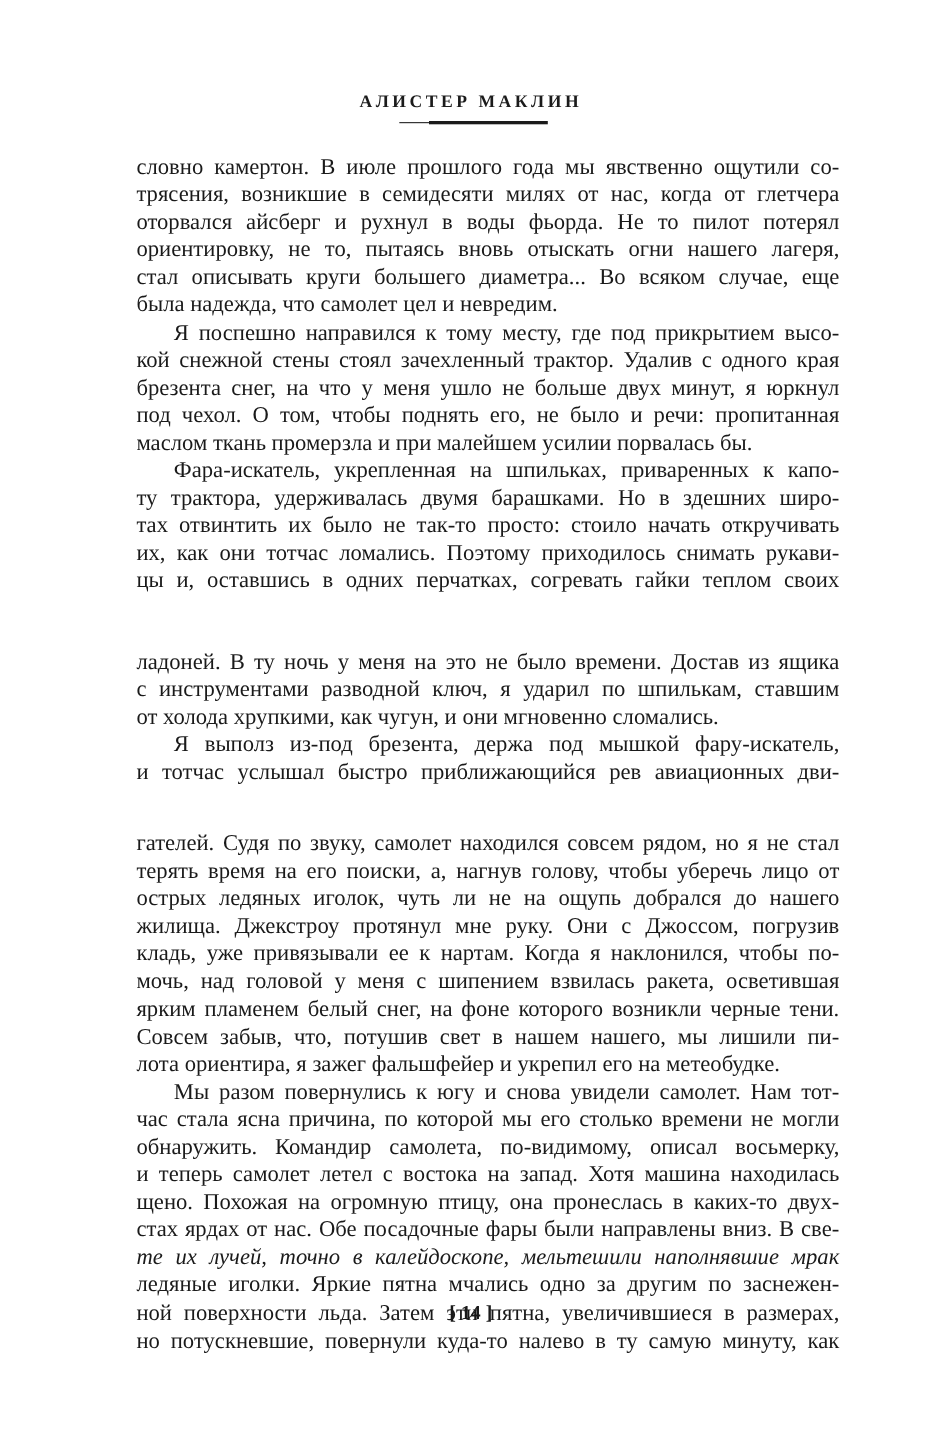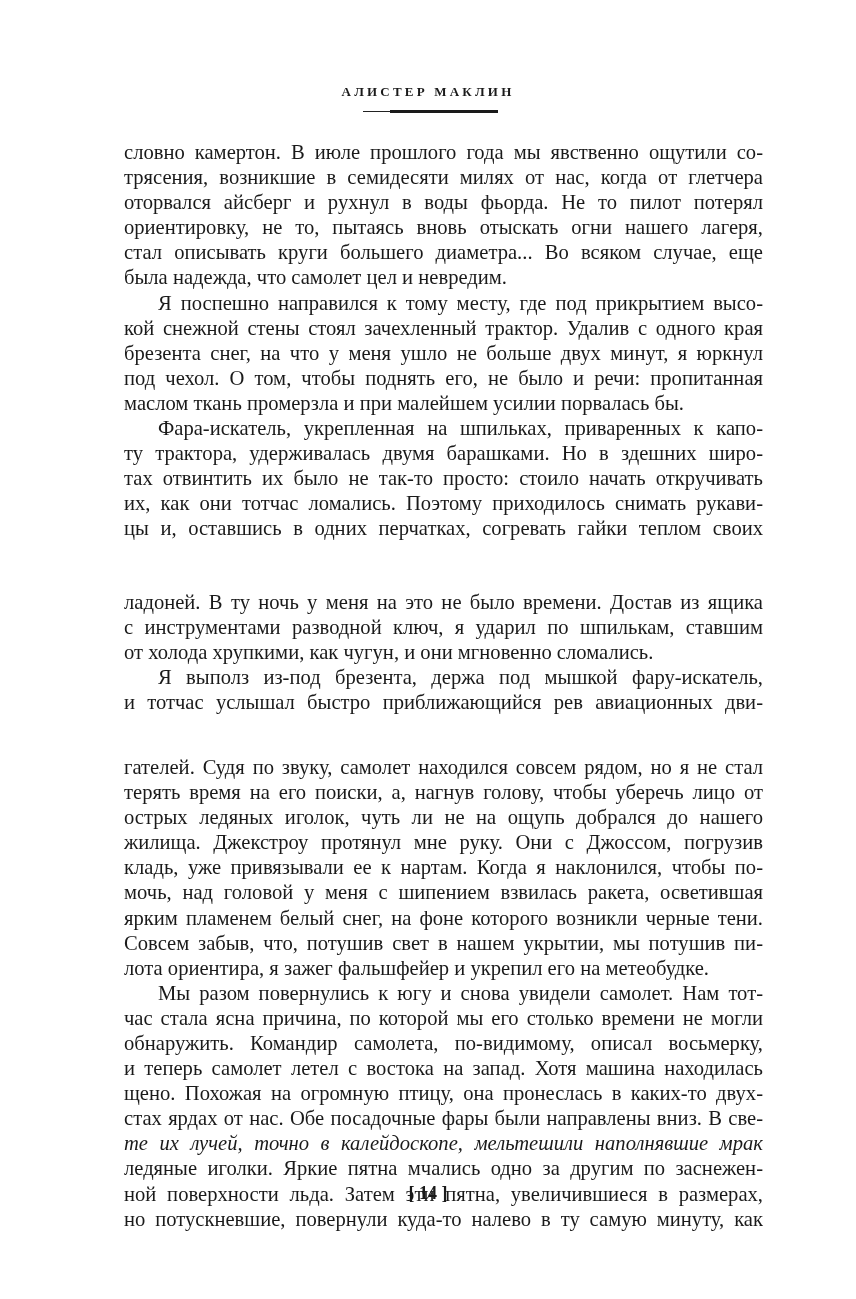--- a/index.html
+++ b/index.html
@@ -1,19 +1,19 @@
 <!DOCTYPE html>
 <html><head>
 <meta charset="utf-8">
 <style>
   html, body { margin: 0; padding: 0; background: #ffffff; }
   body { width: 856px; height: 1299px; position: relative; overflow: hidden;
          font-family: "Liberation Serif", "DejaVu Serif", serif; color: #1a1a1a; }
   .running-head { position: absolute; top: 84px; left: 0; width: 856px; text-align: center;
-                  font-size: 13px; font-weight: bold; letter-spacing: 3.2px; color: #1b1b1b; }
+                  font-size: 16px; font-weight: bold; letter-spacing: 3.2px; color: #1b1b1b; }
   .rule { position: absolute; top: 111px; left: 363px; width: 130px; height: 1px; background: #222; }
   .rule-thick { position: absolute; top: 110px; left: 390px; width: 108px; height: 3px; background: #1a1a1a; }
   .body-text { position: absolute; top: 140px; left: 124px; width: 639px; }
   .line { display: block; height: 25.1px; line-height: 25.1px; font-size: 20.6px;
           white-space: nowrap; text-align: justify; text-align-last: justify; }
   .line.last { text-align-last: left; }
   .line.indent { padding-left: 34px; }
   .page-number { position: absolute; top: 1183px; left: 0; width: 856px; text-align: center;
                  font-size: 18px; font-weight: bold; color: #1a1a1a; }
 </style>
@@ -46,21 +46,21 @@
     <span class="line last" style="white-space: nowrap;">от холода хрупкими, как чугун, и они мгновенно сломались.</span>
     <span class="line indent" style="white-space: nowrap;">Я выполз из-под брезента, держа под мышкой фару-искатель,</span>
     <span class="line" style="white-space: nowrap;">и тотчас услышал быстро приближающийся рев авиационных дви-</span>
     <span class="line" style="white-space: nowrap; margin-top: 40px;">гателей. Судя по звуку, самолет находился совсем рядом, но я не стал</span>
     <span class="line" style="white-space: nowrap;">терять время на его поиски, а, нагнув голову, чтобы уберечь лицо от</span>
     <span class="line" style="white-space: nowrap;">острых ледяных иголок, чуть ли не на ощупь добрался до нашего</span>
     <span class="line" style="white-space: nowrap;">жилища. Джекстроу протянул мне руку. Они с Джоссом, погрузив</span>
     <span class="line" style="white-space: nowrap;">кладь, уже привязывали ее к нартам. Когда я наклонился, чтобы по-</span>
     <span class="line" style="white-space: nowrap;">мочь, над головой у меня с шипением взвилась ракета, осветившая</span>
     <span class="line" style="white-space: nowrap;">ярким пламенем белый снег, на фоне которого возникли черные тени.</span>
-    <span class="line" style="white-space: nowrap;">Совсем забыв, что, потушив свет в нашем укрытии, мы потушив пи-</span>
+    <span class="line" style="white-space: nowrap;">Совсем забыв, что, потушив свет в нашем нашего, мы лишили пи-</span>
     <span class="line last" style="white-space: nowrap;">лота ориентира, я зажег фальшфейер и укрепил его на метеобудке.</span>
     <span class="line indent" style="white-space: nowrap;">Мы разом повернулись к югу и снова увидели самолет. Нам тот-</span>
     <span class="line" style="white-space: nowrap;">час стала ясна причина, по которой мы его столько времени не могли</span>
     <span class="line" style="white-space: nowrap;">обнаружить. Командир самолета, по-видимому, описал восьмерку,</span>
     <span class="line" style="white-space: nowrap;">и теперь самолет летел с востока на запад. Хотя машина находилась</span>
     <span class="line" style="white-space: nowrap;">щено. Похожая на огромную птицу, она пронеслась в каких-то двух-</span>
     <span class="line" style="white-space: nowrap;">стах ярдах от нас. Обе посадочные фары были направлены вниз. В све-</span>
     <span class="line" style="white-space: nowrap; font-style: italic;">те их лучей, точно в калейдоскопе, мельтешили наполнявшие мрак</span>
     <span class="line" style="white-space: nowrap;">ледяные иголки. Яркие пятна мчались одно за другим по заснежен-</span>
     <span class="line" style="white-space: nowrap;">ной поверхности льда. Затем эти пятна, увеличившиеся в размерах,</span>

